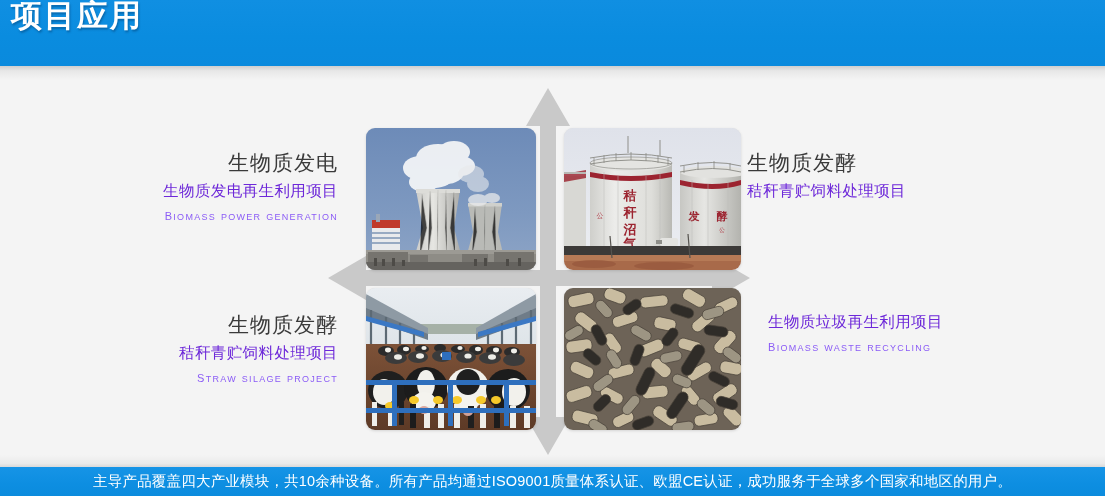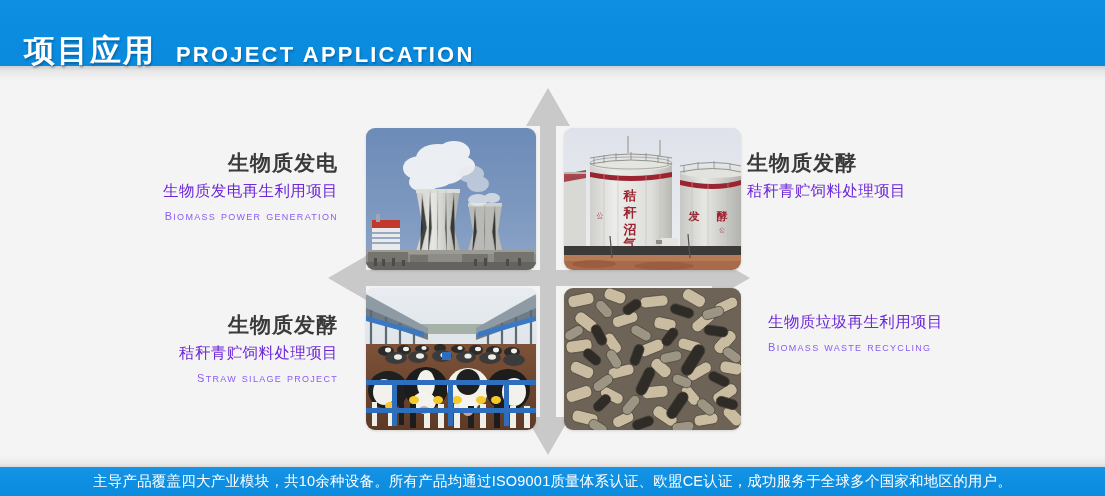--- a/index.html
+++ b/index.html
@@ -18,23 +18,23 @@
 
   
   .header-bar {
     position: absolute;
     left: 0; top: 0;
     width: 1105px;
     height: 66px;
     background: #0b8ee0;
     background: linear-gradient(to bottom, #108fe2 0%, #0a8cdf 55%, #0a8add 100%);
     box-sizing: border-box;
-    padding-left: 24px;
+    padding-left: 11px;
     display: flex;
-    align-items: flex-end;
+    align-items: flex-start;
     z-index: 5;
   }
   .header-shadow {
     position: absolute;
     left: 0; top: 66px;
     width: 1105px;
     height: 14px;
     background: linear-gradient(to bottom, rgba(120,120,120,0.30) 0%, rgba(140,140,140,0.12) 35%, rgba(160,160,160,0.0) 100%);
     z-index: 4;
     pointer-events: none;
@@ -97,21 +97,21 @@
   
   .txt {
     position: absolute;
     z-index: 3;
   }
   .txt-left  { text-align: right; }
   .txt-right { text-align: left; }
 
   .t-cn-main {
     font-size: 21px;
-    font-weight: bold;
+    font-weight: normal;
     color: #3a3a3a;
     line-height: 1.25;
     letter-spacing: 1px;
     margin: 0 0 5px 0;
     font-family: "Liberation Sans", "DejaVu Sans", sans-serif;
   }
   .t-cn-sub {
     font-size: 15.5px;
     color: #6d28d9;
     line-height: 1.3;
@@ -164,21 +164,20 @@
     letter-spacing: 0.2px;
     white-space: nowrap;
     font-family: "Liberation Sans", "DejaVu Sans", sans-serif;
   }
 </style>
 </head>
 <body>
 
 <div class="header-bar">
   <span class="header-cn">项目应用</span>
-  <span class="header-en">PROJECT APPLICATION</span>
 </div>
 <div class="header-shadow"></div>
 
 <div class="stage">
 
   <svg class="arrows" viewBox="0 0 1105 401" width="1105" height="401" xmlns="http://www.w3.org/2000/svg">
 
     <path d="M 540 60 L 540 351 L 526 351 L 548 389 L 570 351 L 556 351 L 556 60 L 570 60 L 548 22 L 526 60 Z" fill="#c9c9c9"></path>
 
     <path d="M 366 204 L 712 204 L 712 190 L 750 212 L 712 234 L 712 220 L 366 220 L 366 234 L 328 212 L 366 190 Z" fill="#c9c9c9"></path>

